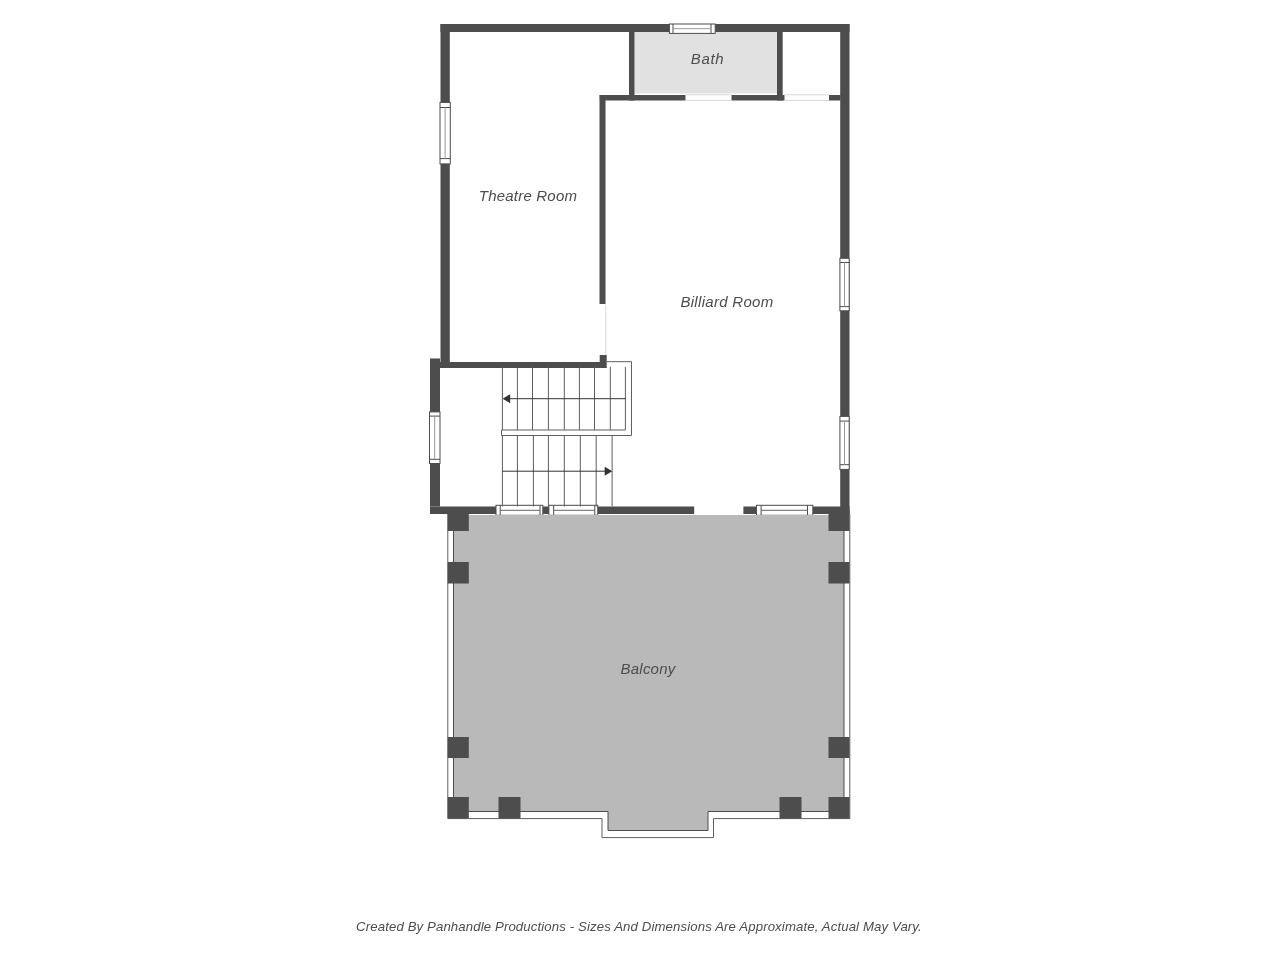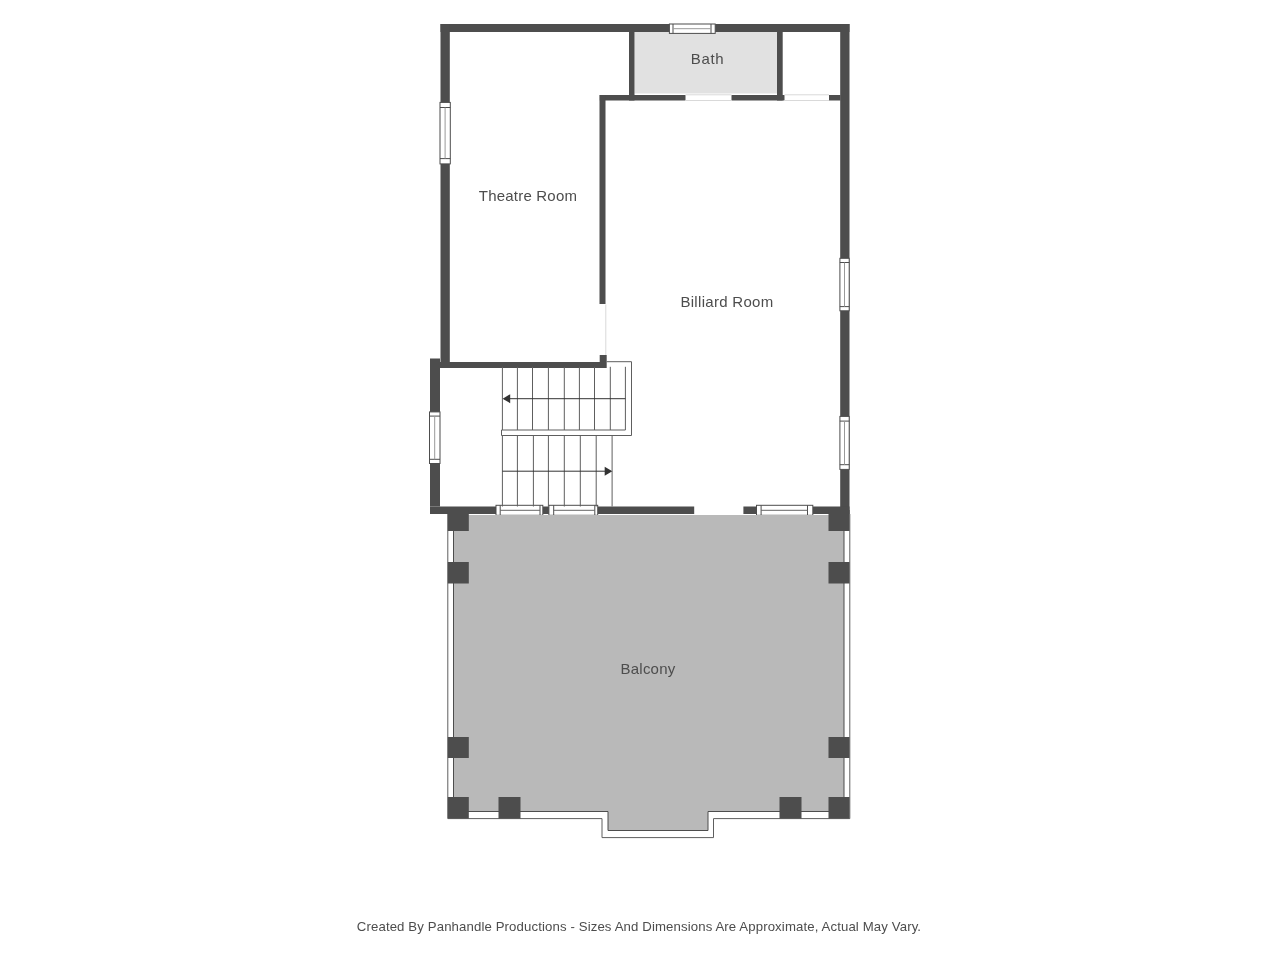--- a/index.html
+++ b/index.html
@@ -1,17 +1,17 @@
 <!DOCTYPE html>
 <html><head>
 <meta charset="utf-8">
 <style>
   html,body{margin:0;padding:0;background:#ffffff;}
   .page{position:relative;width:1280px;height:960px;background:#ffffff;overflow:hidden;
-        font-family:"Liberation Sans",sans-serif;}
+        font-family:"Liberation Sans",sans-serif;font-style:italic;}
   text{font-family:"Liberation Sans",sans-serif;fill:#4d4d4d;}
 </style>
 </head>
 <body>
 <div class="page">
 <svg width="1280" height="960" viewBox="0 0 1280 960">
 
   <rect x="0" y="0" width="1280" height="960" fill="#ffffff"></rect>
 
   <g>

